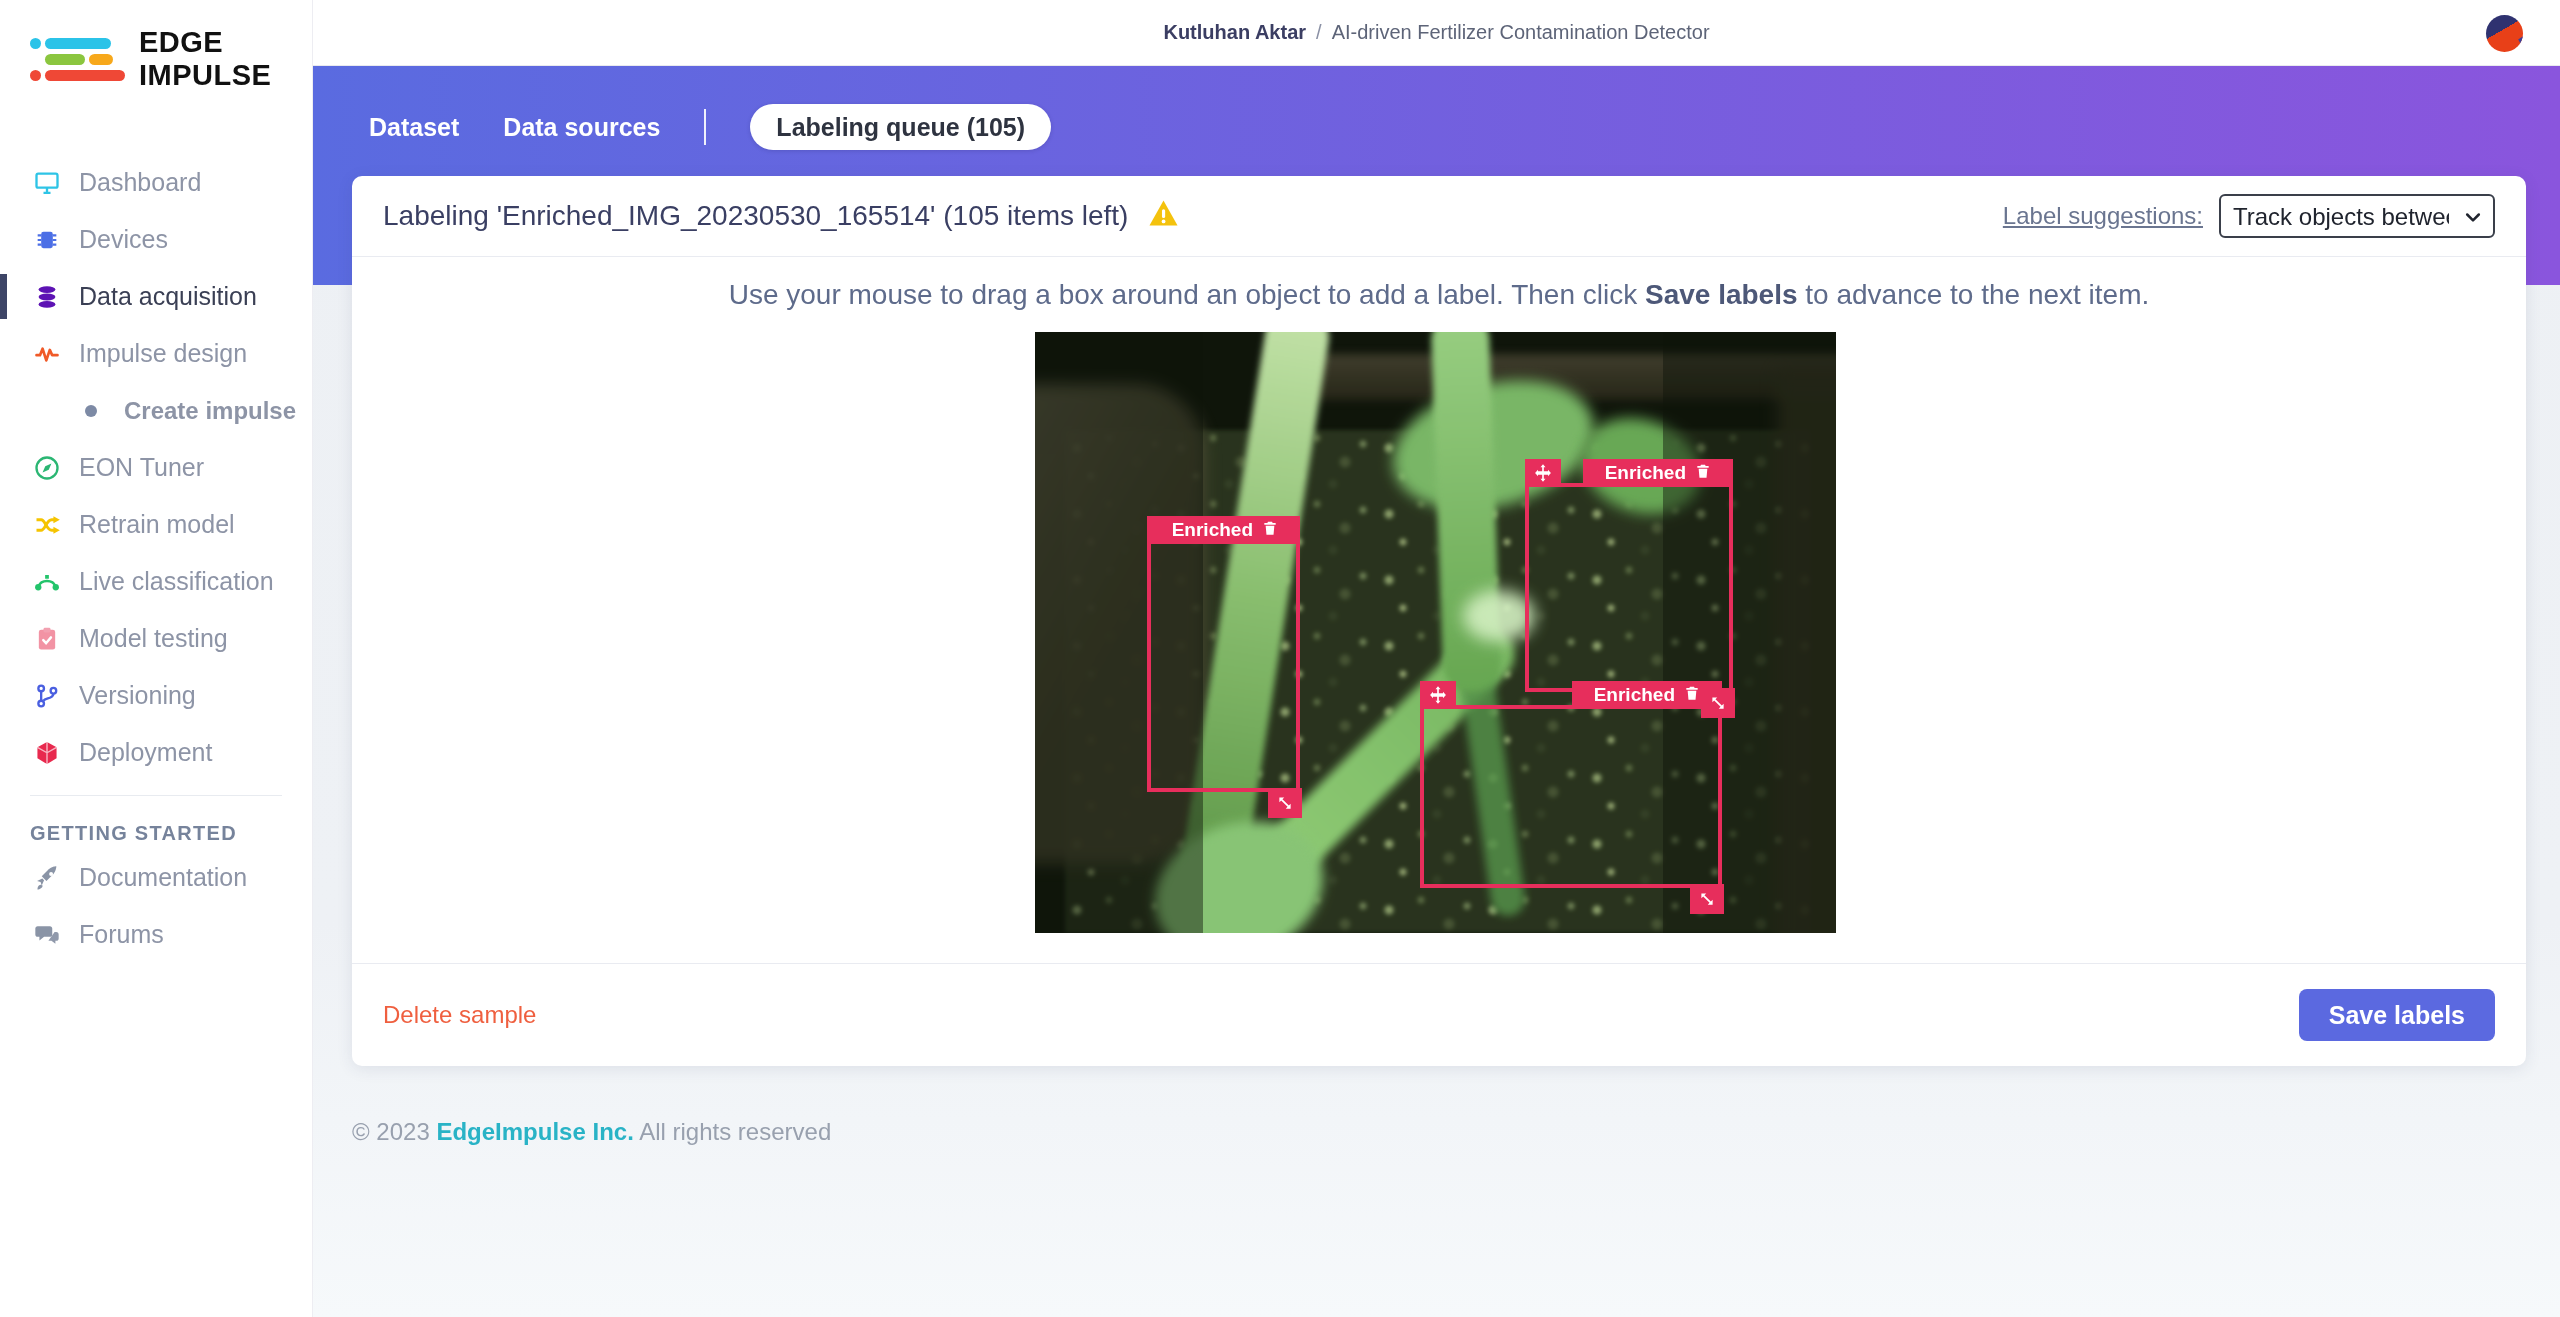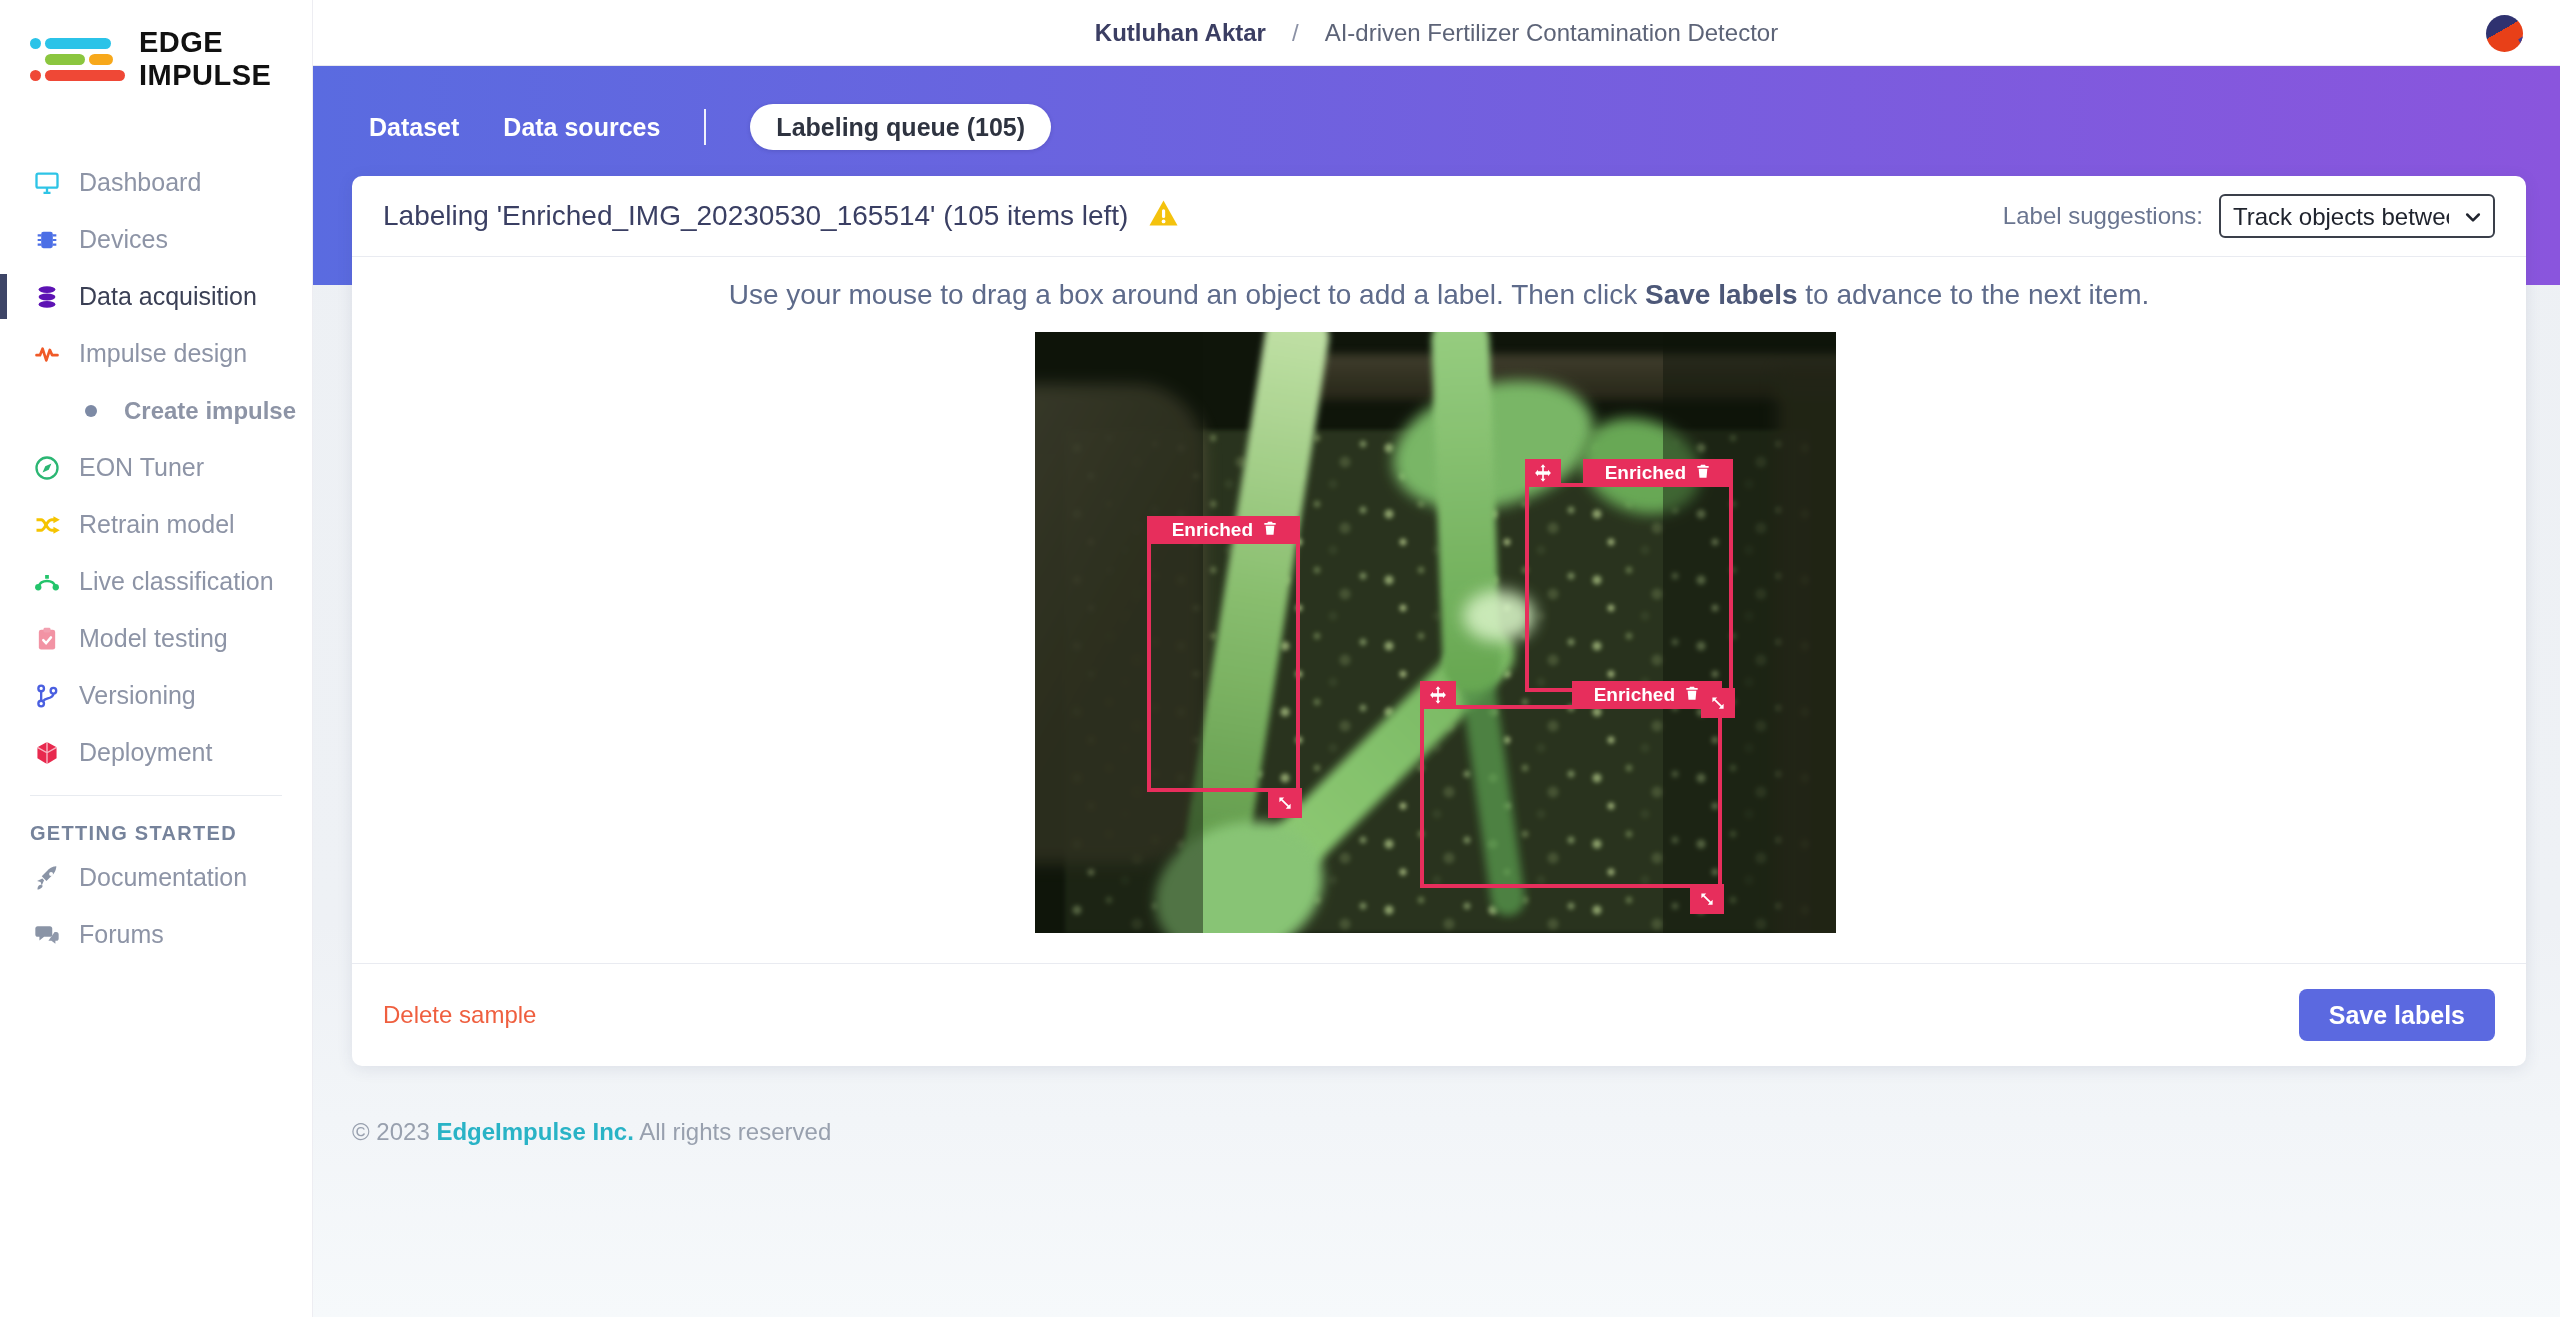--- a/index.html
+++ b/index.html
@@ -27,21 +27,21 @@
   .nav-item.sub .ni-label { margin-left:24px; font-size:24px; }
   .nav-divider { margin:14px 30px 0 30px; border-top:1px solid #e8ebf0; }
   .section-label { padding:26px 0 4px 30px; font-size:20px; font-weight:700;
                    letter-spacing:1.3px; color:#76839b; }
 
   
   .main { position:absolute; left:313px; top:0; width:2247px; height:1317px;
           background:linear-gradient(180deg,#edf0f4 0%, #eef1f5 70%, #f6f9fb 100%); }
   .topbar { position:relative; height:66px; background:#fff; border-bottom:1px solid #e9eaee;
             display:flex; align-items:center; justify-content:center; z-index:3; }
-  .breadcrumb { font-size:24px; display:flex; gap:26px; align-items:center;text-align:right; }
+  .breadcrumb { font-size:20px; display:flex; gap:10px; align-items:center;text-align:right; }
   .bc-user { color:#3b3e63; font-weight:700; }
   .bc-sep { color:#8b91a5; }
   .bc-project { color:#5d6478; }
   .avatar { position:absolute; right:37px; top:15px; width:37px; height:37px; border-radius:50%;
             background:linear-gradient(150deg,#2f3270 0 42%, #e84018 42%); overflow:hidden; }
   .avatar::after { content:""; position:absolute; left:-6px; top:10px; width:34px; height:30px;
                    border:7px solid #3a3f9a; border-radius:50%; border-top-color:transparent;
                    border-left-color:transparent; transform:rotate(12deg); }
 
   .hero { position:absolute; left:0; top:66px; width:100%; height:219px;
@@ -54,21 +54,21 @@
               display:flex; align-items:center; font-weight:700; font-size:25px; cursor:pointer;
               box-shadow:0 1px 4px rgba(30,30,80,.18); }
 
   
   .card { position:absolute; left:39px; top:176px; width:2174px; height:890px; background:#fff;
           border-radius:10px; box-shadow:0 3px 16px rgba(50,60,100,.10); z-index:1; }
   .card-header { height:81px; display:flex; align-items:center; justify-content:space-between;
                  padding:0 31px; border-bottom:1px solid #e9ebf1; }
   .card-title { font-size:28px; font-weight:400; color:#3a3f63; display:flex; gap:20px; align-items:center; }
   .suggestions { display:flex; align-items:center; gap:16px; }
-  .suggestions-label { font-size:24px; color:#6a7590; }
+  .suggestions-label { font-size:24px; color:#6a7590;text-decoration:underline; }
   .select-wrap { position:relative; }
   .select-wrap select { appearance:none; -webkit-appearance:none; font-family:inherit;
         font-size:24px; color:#20242e; background:#fff; border:2px solid #3a3f4a; border-radius:6px;
         height:44px; width:276px; padding:0 44px 0 12px; }
   .select-chevron { position:absolute; right:12px; top:13px; pointer-events:none; }
 
   .instruction { position:absolute; top:103px; left:0; width:100%; text-align:center;
                  font-size:28px; color:#5e6b8b; }
   .instruction b { color:#4d5878; }
 

